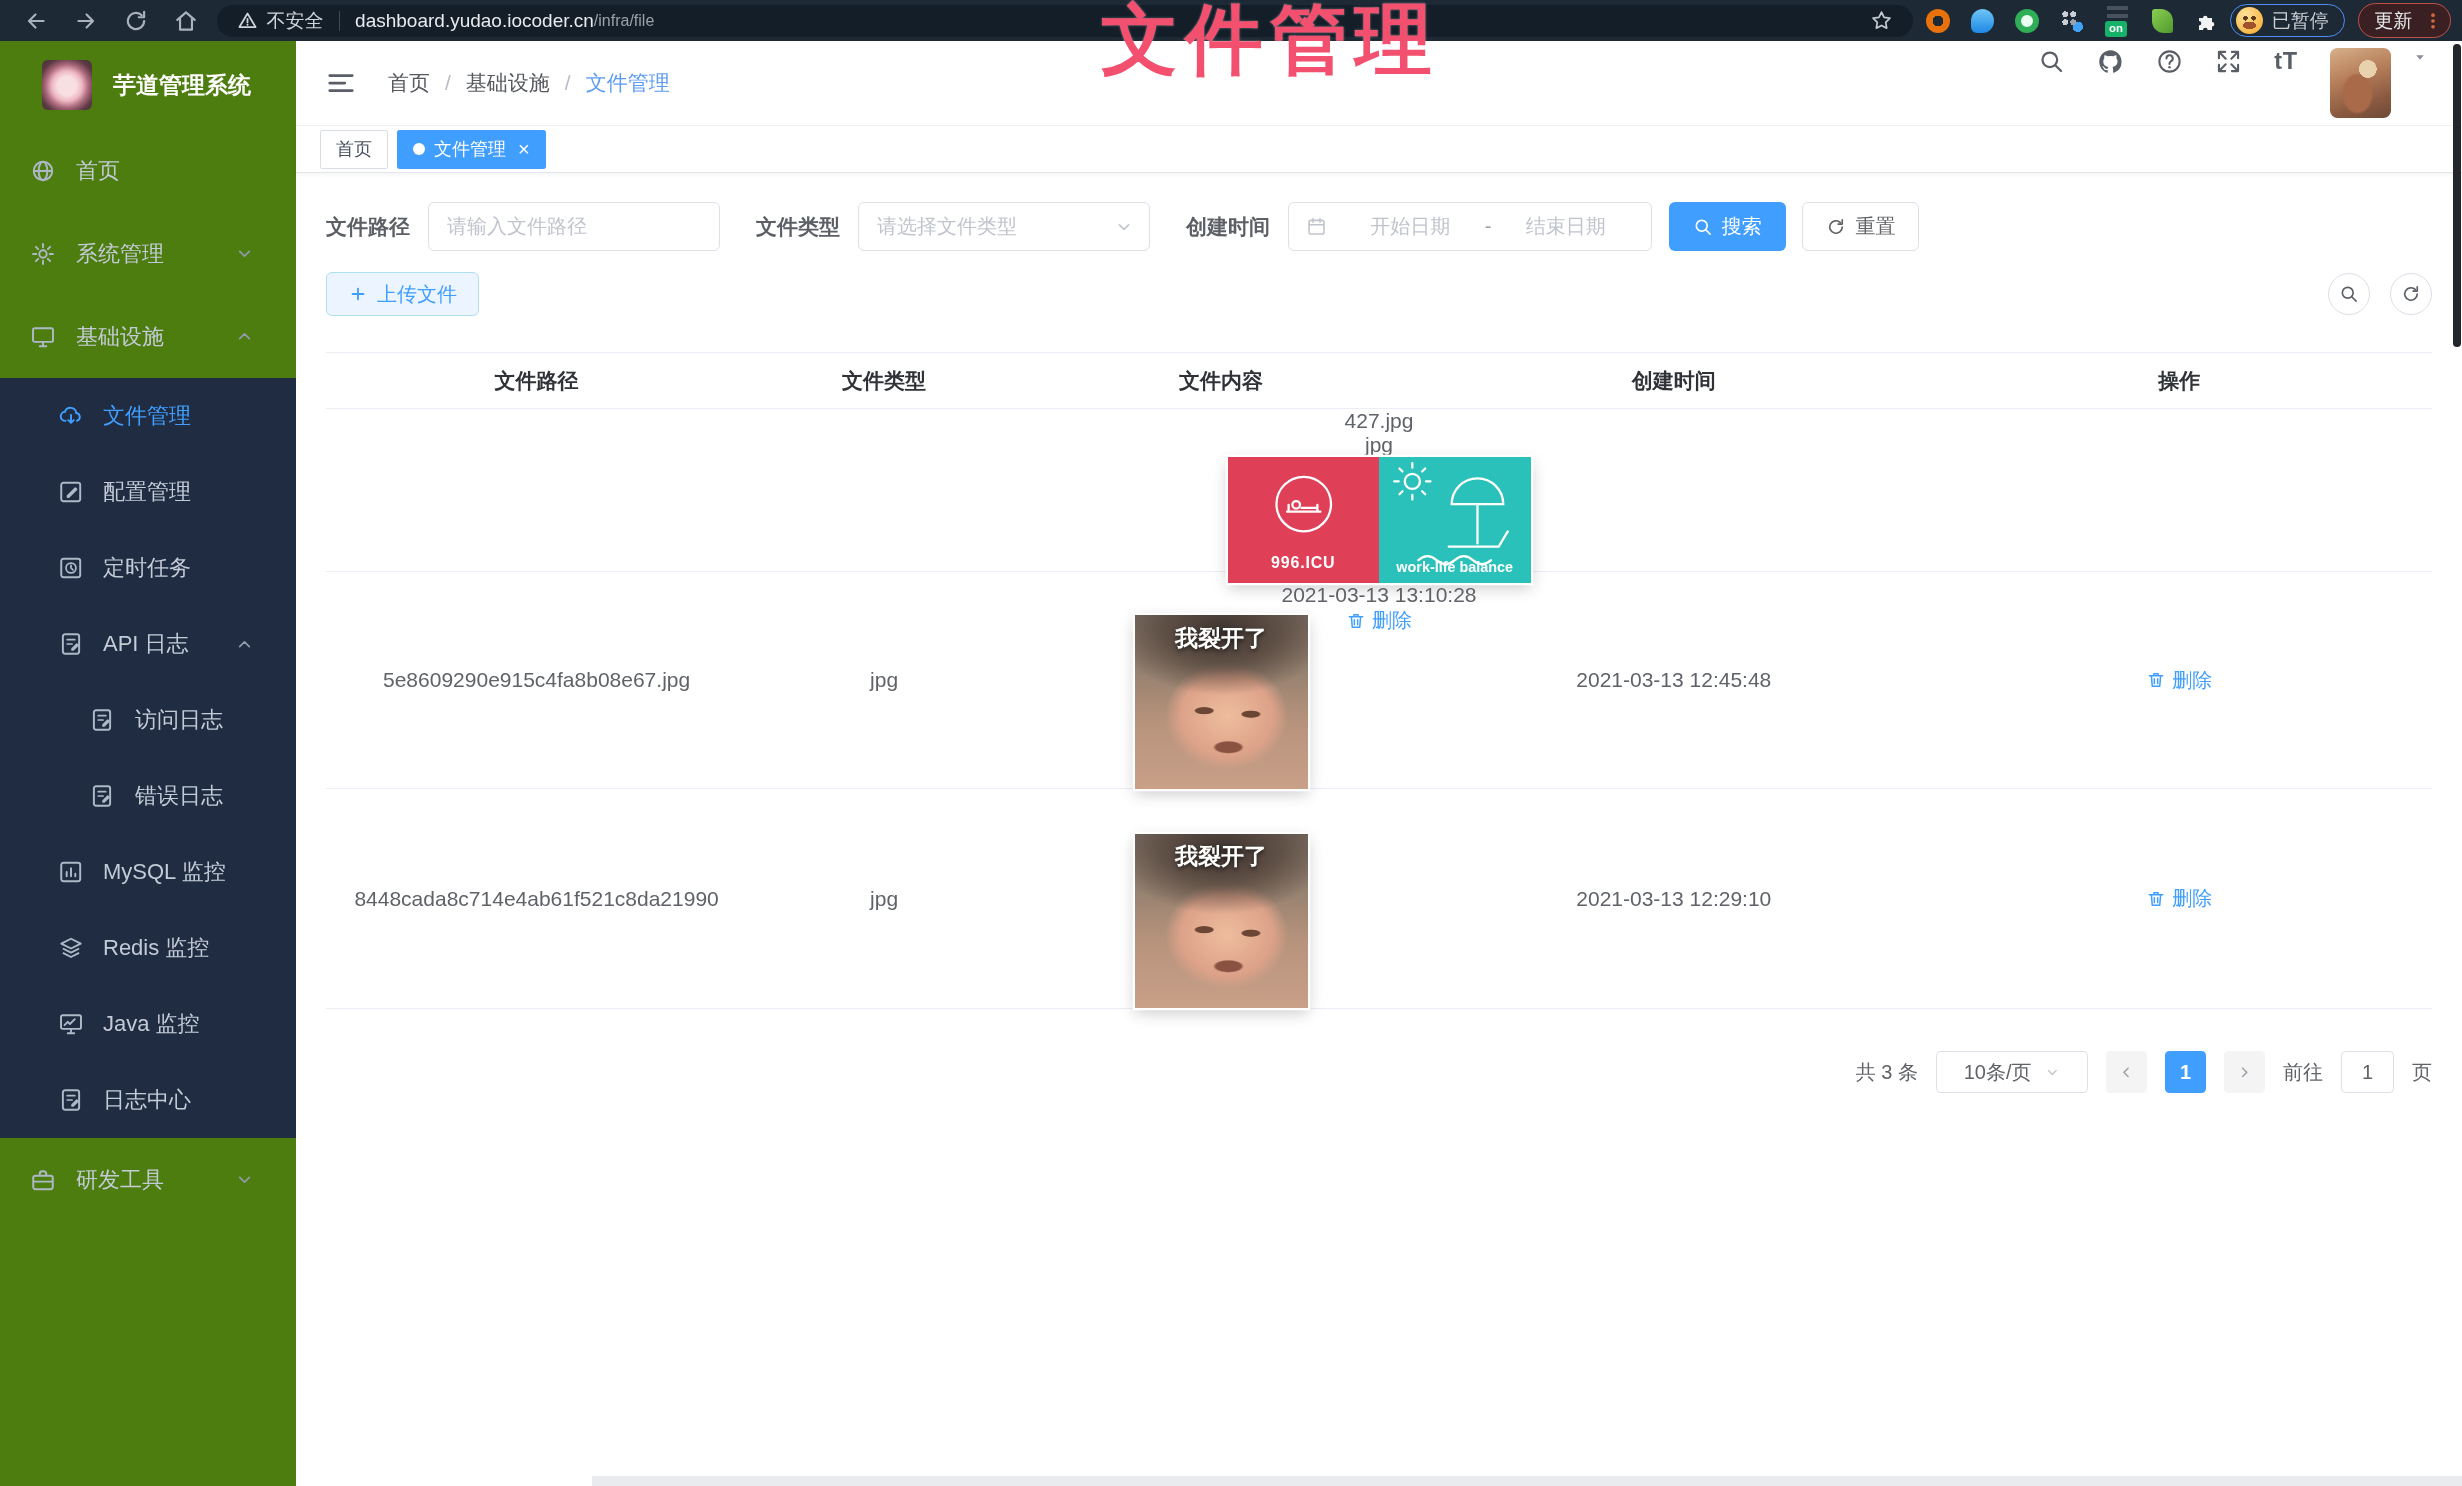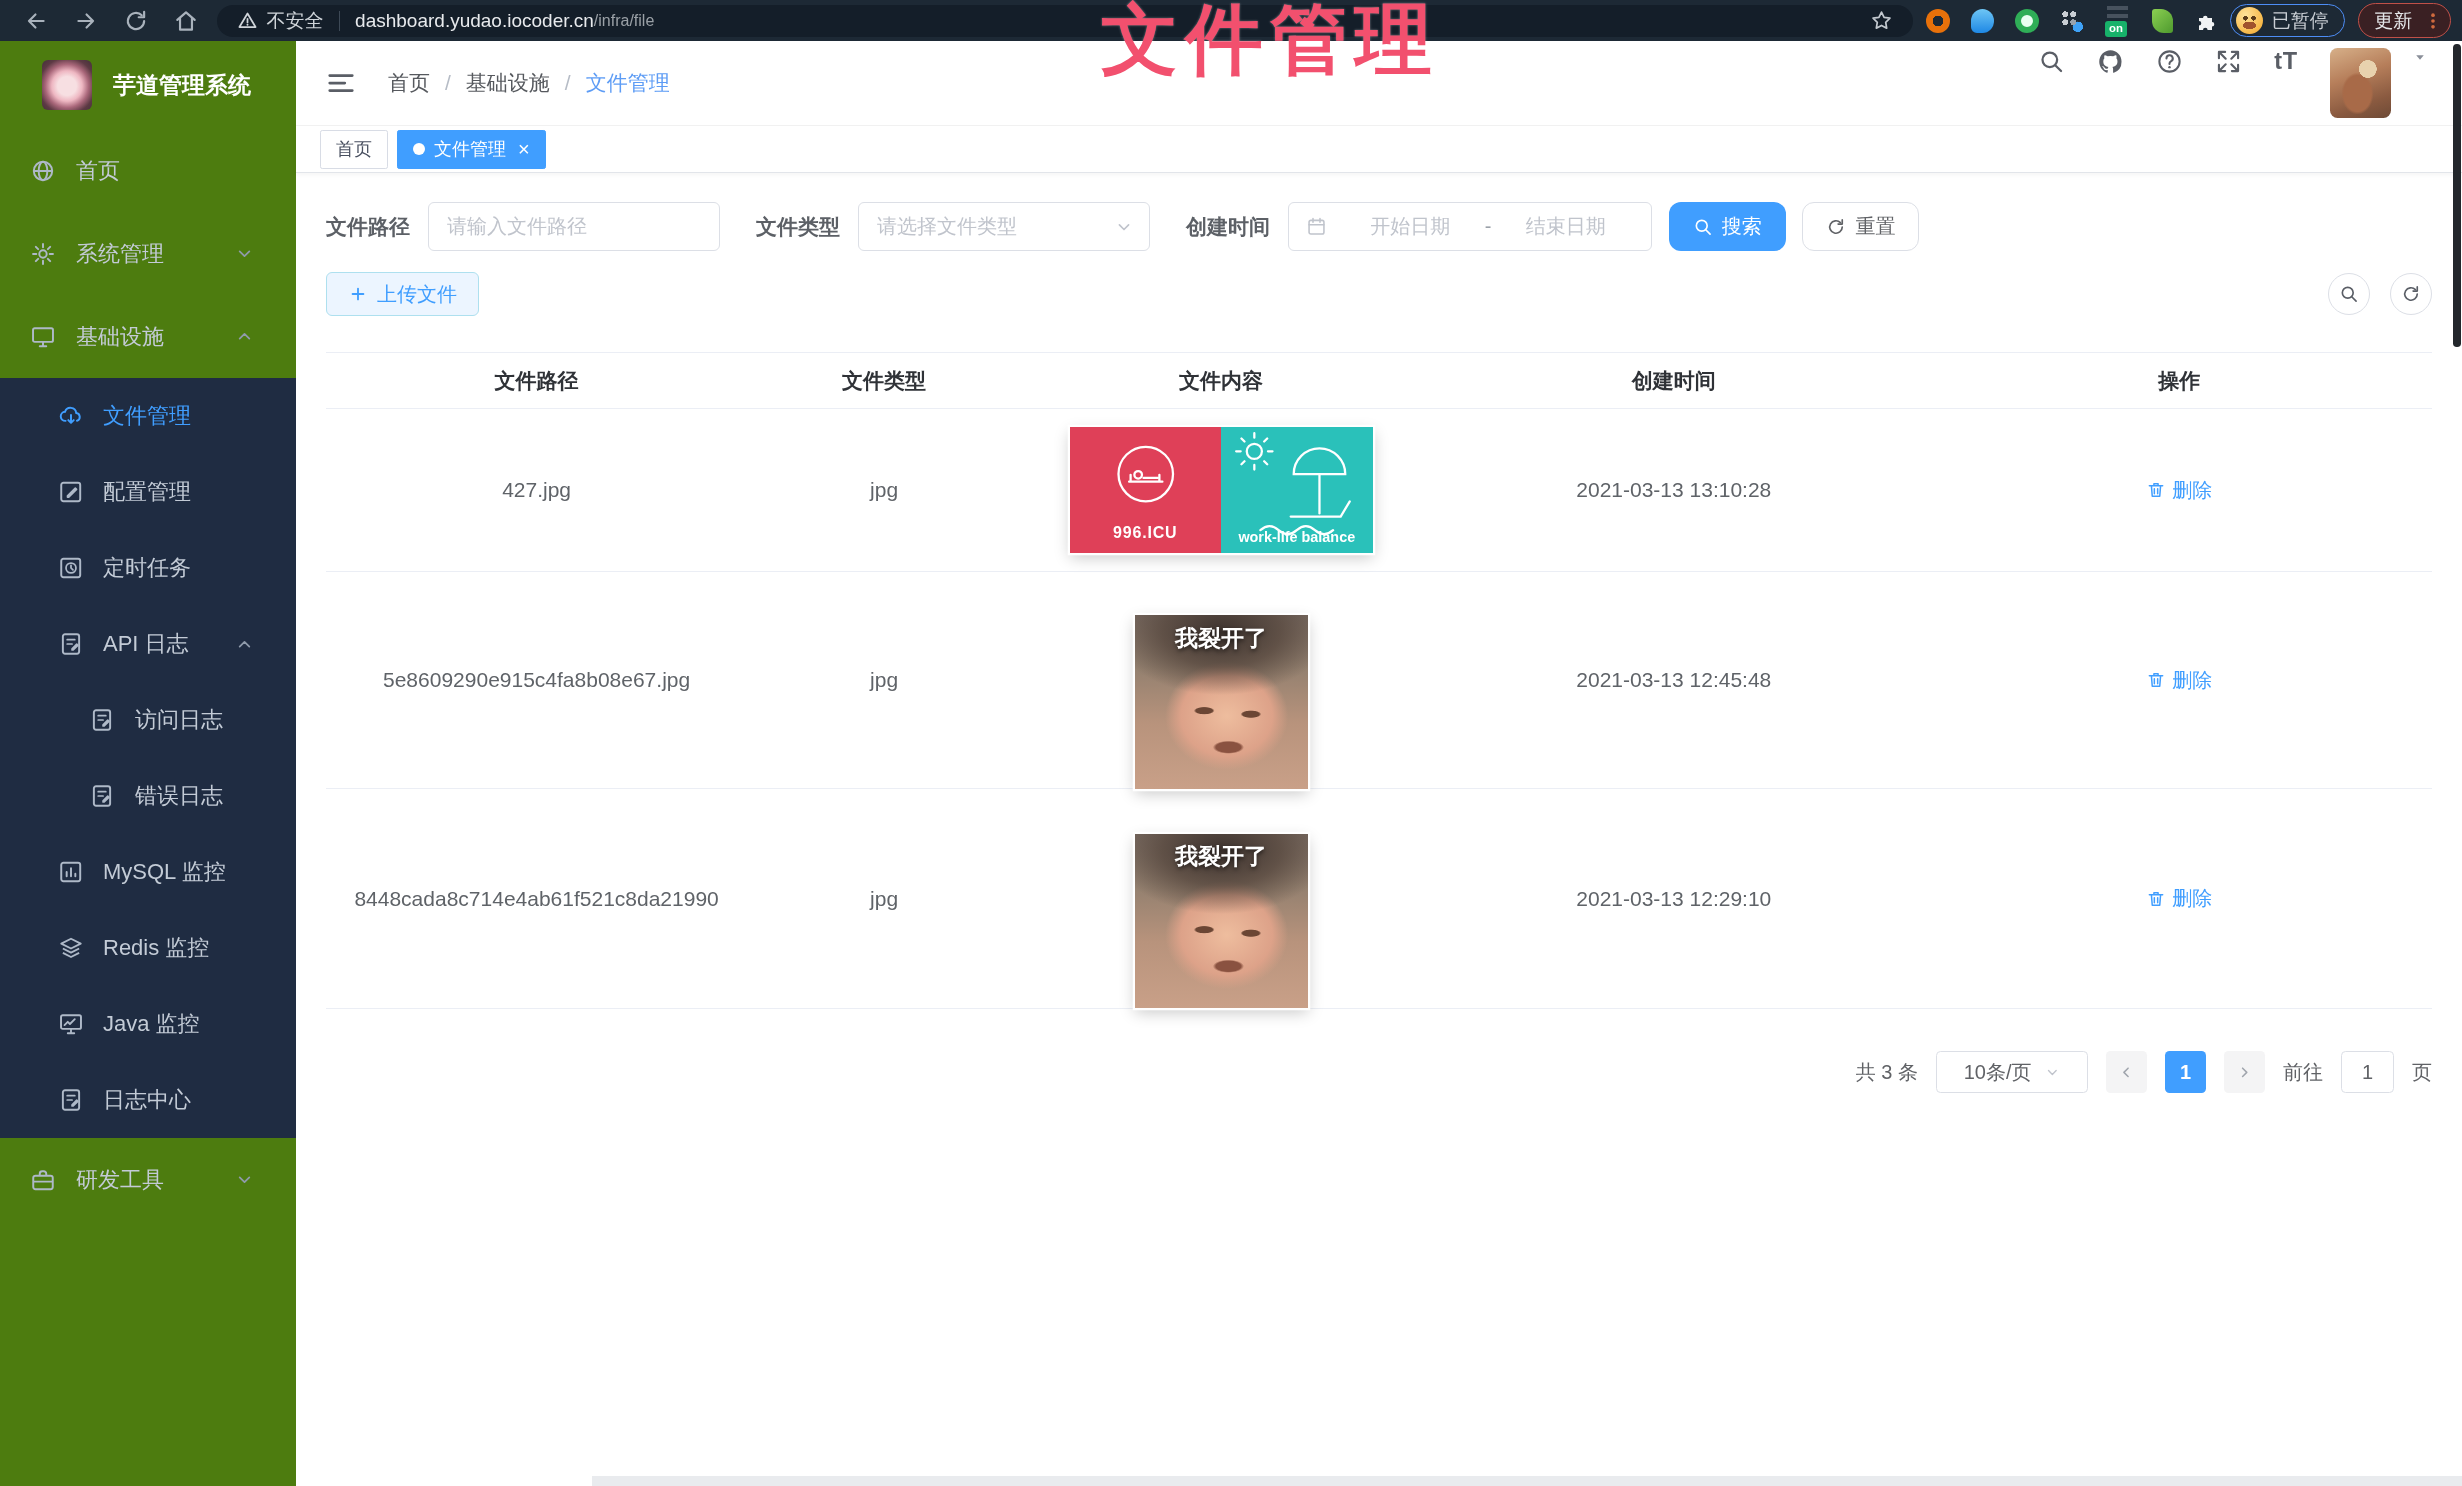--- a/index.html
+++ b/index.html
@@ -96,35 +96,35 @@
   .f-input { width:292px; height:49px; border:1.5px solid #dcdfe6; border-radius:6px; padding:0 18px; font-size:20px; color:#606266; outline:none; font-family:inherit; }
   .f-input::placeholder { color:#c0c4cc; }
   .gap48 { width:36px; flex-shrink:0; }
   .gap22 { width:16.7px; flex-shrink:0; }
   .f-select { width:292px; height:49px; border:1.5px solid #dcdfe6; border-radius:6px; display:flex; align-items:center; padding:0 15px 0 18px; color:#c0c4cc; font-size:20px; }
   .f-select .chev-dn { margin-left:auto; width:20px; height:20px; color:#c0c4cc; }
   .f-date { width:364px; height:49px; border:1.5px solid #dcdfe6; border-radius:6px; display:flex; align-items:center; padding:0 16.7px; color:#c0c4cc; font-size:20px; gap:0; }
   .f-date .cal { width:21px; height:21px; color:#c0c4cc; margin-right:15px; }
   .f-date .dph { flex:1; text-align:center; }
   .f-date .dsep { color:#9aa0a8; padding:0 6px; }
-  .btn { height:49px; border-radius:12px; font-size:20px; display:inline-flex; align-items:center; justify-content:center; gap:9px; padding:16px 23px; border:1.5px solid transparent; cursor:pointer; font-family:inherit; }
+  .btn { height:49px; border-radius:6px; font-size:20px; display:inline-flex; align-items:center; justify-content:center; gap:9px; padding:16px 23px; border:1.5px solid transparent; cursor:pointer; font-family:inherit; }
   .btn .bic { width:20px; height:20px; }
   .btn-primary { background:#409eff; color:#fff; }
   .btn-plain { background:#fff; border-color:#dcdfe6; color:#606266; }
   .btn-upload { background:#ecf5ff; border-color:#aee0ef; color:#409eff; height:44px; padding:17px 21px; border-radius:6px; }
   
   .toolbar { margin-top:21px; display:flex; align-items:center; }
   .tool-right { margin-left:auto; display:flex; gap:20px; }
   .circle-btn { width:42px; height:42px; border-radius:50%; border:1.5px solid #dcdfe6; background:#fff; display:flex; align-items:center; justify-content:center; color:#5a5e66; cursor:pointer; }
   .circle-btn .bic { width:20px; height:20px; }
   
   .tbl { margin-top:36px; border-top:1.5px solid #ebeef5; }
   .tr { display:flex; align-items:center; border-bottom:1.5px solid #ebeef5; }
   .tr.hd { height:56px; }
-  .tr.r1 { height:163px; } .tr.r2 { height:217px; } .tr.r3 { height:220px; }
+  .tr.r1 { height:163px;flex-direction:column; } .tr.r2 { height:217px; } .tr.r3 { height:220px; }
   .td { display:flex; align-items:center; justify-content:center; text-align:center; font-size:21px; color:#5f6368; min-width:0; }
   .c1{width:20%;} .c2{width:13%;} .c3{width:19%;} .c4{width:24%;} .c5{width:24%;}
   .tr.hd .td { font-weight:600; color:#2f3237; }
   .del-link { color:#409eff; font-size:20px; display:inline-flex; align-items:center; gap:6px; cursor:pointer; }
   .del-link .bic { width:20px; height:20px; }
   
   .meme { width:303px; height:126px; display:flex; box-shadow:0 0 0 2.3px #fff, 0 4.5px 15px rgba(0,0,0,.22); flex-shrink:0; }
   .meme-half { flex:1; position:relative; overflow:hidden; }
   .meme-left { background:#df4058; }
   .meme-right { background:#2ac1ba; }

